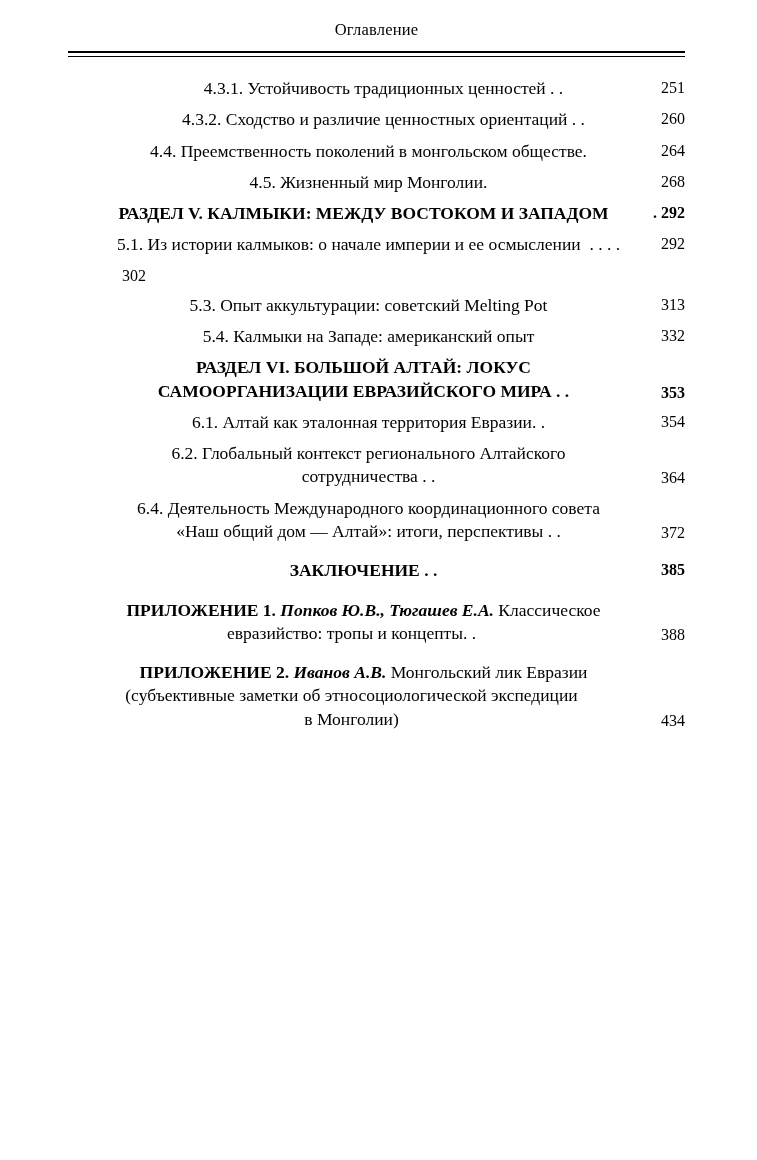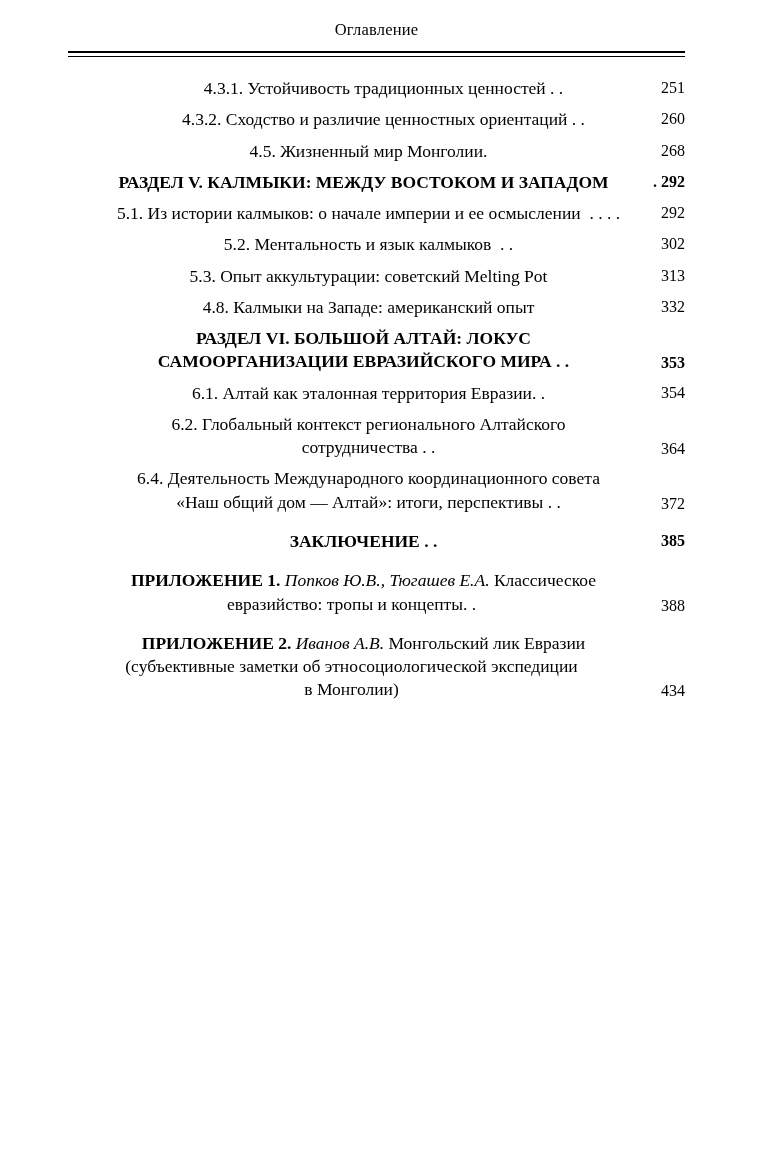--- a/index.html
+++ b/index.html
@@ -55,21 +55,21 @@
     flex: 0 0 auto;
     width: 44px;
     text-align: right;
     font-size: 16px;
     white-space: nowrap;
   }
   .lvl-2 { padding-left: 34px; }
   .lvl-3 { padding-left: 64px; }
   .lvl-1 { padding-left: 0; }
   .bold { font-weight: bold; margin-left: 24px; }
-  .italic { font-style: italic; }
+  .italic { font-style: italic; font-weight: bold; }
   .spacer-lg { height: 8px; }
   .two-line .toc-page {
     align-self: flex-end;
   }
   .toc-row.two-line {
     align-items: flex-end;
   }
 </style>
 </head>
 <body>
@@ -84,48 +84,51 @@
     <div class="toc-row lvl-3">
       <div class="toc-title">4.3.1. Устойчивость традиционных ценностей . .</div>
       <div class="toc-page">251</div>
     </div>
 
     <div class="toc-row lvl-3">
       <div class="toc-title">4.3.2. Сходство и различие ценностных ориентаций . .</div>
       <div class="toc-page">260</div>
     </div>
 
+    <div class="toc-row lvl-2">
+      <div class="toc-title">4.4. Преемственность поколений в монгольском обществе.</div>
+      <div class="toc-page">264</div>
+    </div>
 
     <div class="toc-row lvl-2">
       <div class="toc-title">4.5. Жизненный мир Монголии.</div>
       <div class="toc-page">268</div>
     </div>
 
     <div class="toc-row lvl-1 bold">
       <div class="toc-title">РАЗДЕЛ V. КАЛМЫКИ: МЕЖДУ ВОСТОКОМ И ЗАПАДОМ</div>
       <div class="toc-page">. 292</div>
     </div>
 
     <div class="toc-row lvl-2">
       <div class="toc-title">5.1. Из истории калмыков: о начале империи и ее осмыслении  . . . .</div>
       <div class="toc-page">292</div>
     </div>
 
     <div class="toc-row lvl-2">
-      <div class="toc-title">5.2. Ментальность и язык калмыков  . .</div>
       <div class="toc-page">302</div>
     </div>
 
     <div class="toc-row lvl-2">
       <div class="toc-title">5.3. Опыт аккультурации: советский Melting Pot</div>
       <div class="toc-page">313</div>
     </div>
 
     <div class="toc-row lvl-2">
-      <div class="toc-title">4.8. Калмыки на Западе: американский опыт</div>
+      <div class="toc-title">5.4. Калмыки на Западе: американский опыт</div>
       <div class="toc-page">332</div>
     </div>
 
     <div class="toc-row lvl-1 bold two-line">
       <div class="toc-title">РАЗДЕЛ VI. БОЛЬШОЙ АЛТАЙ: ЛОКУС
 САМООРГАНИЗАЦИИ ЕВРАЗИЙСКОГО МИРА . .</div>
       <div class="toc-page">353</div>
     </div>
 
     <div class="toc-row lvl-2">

